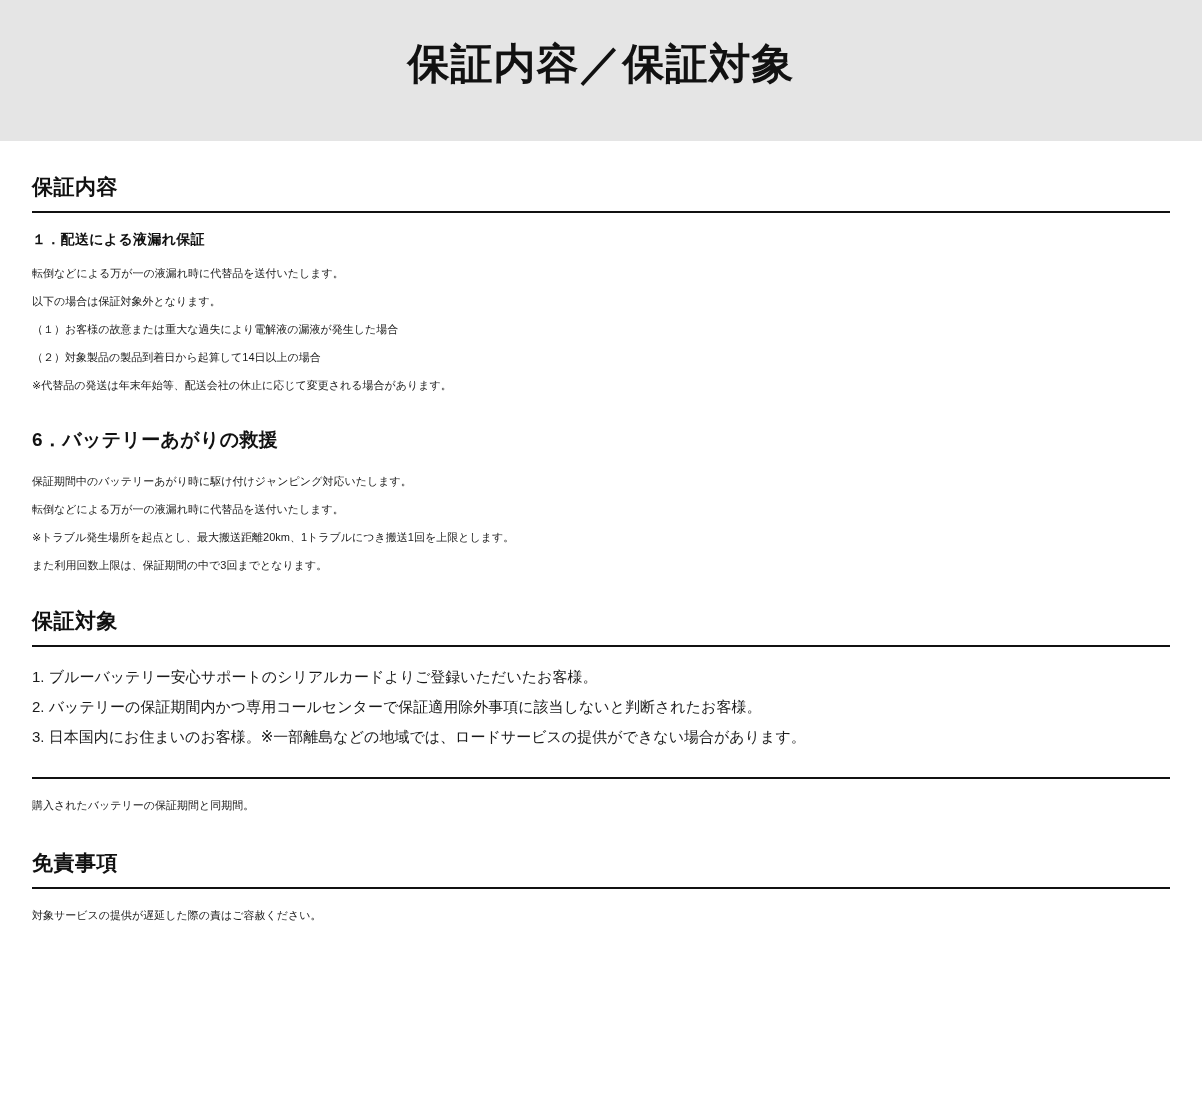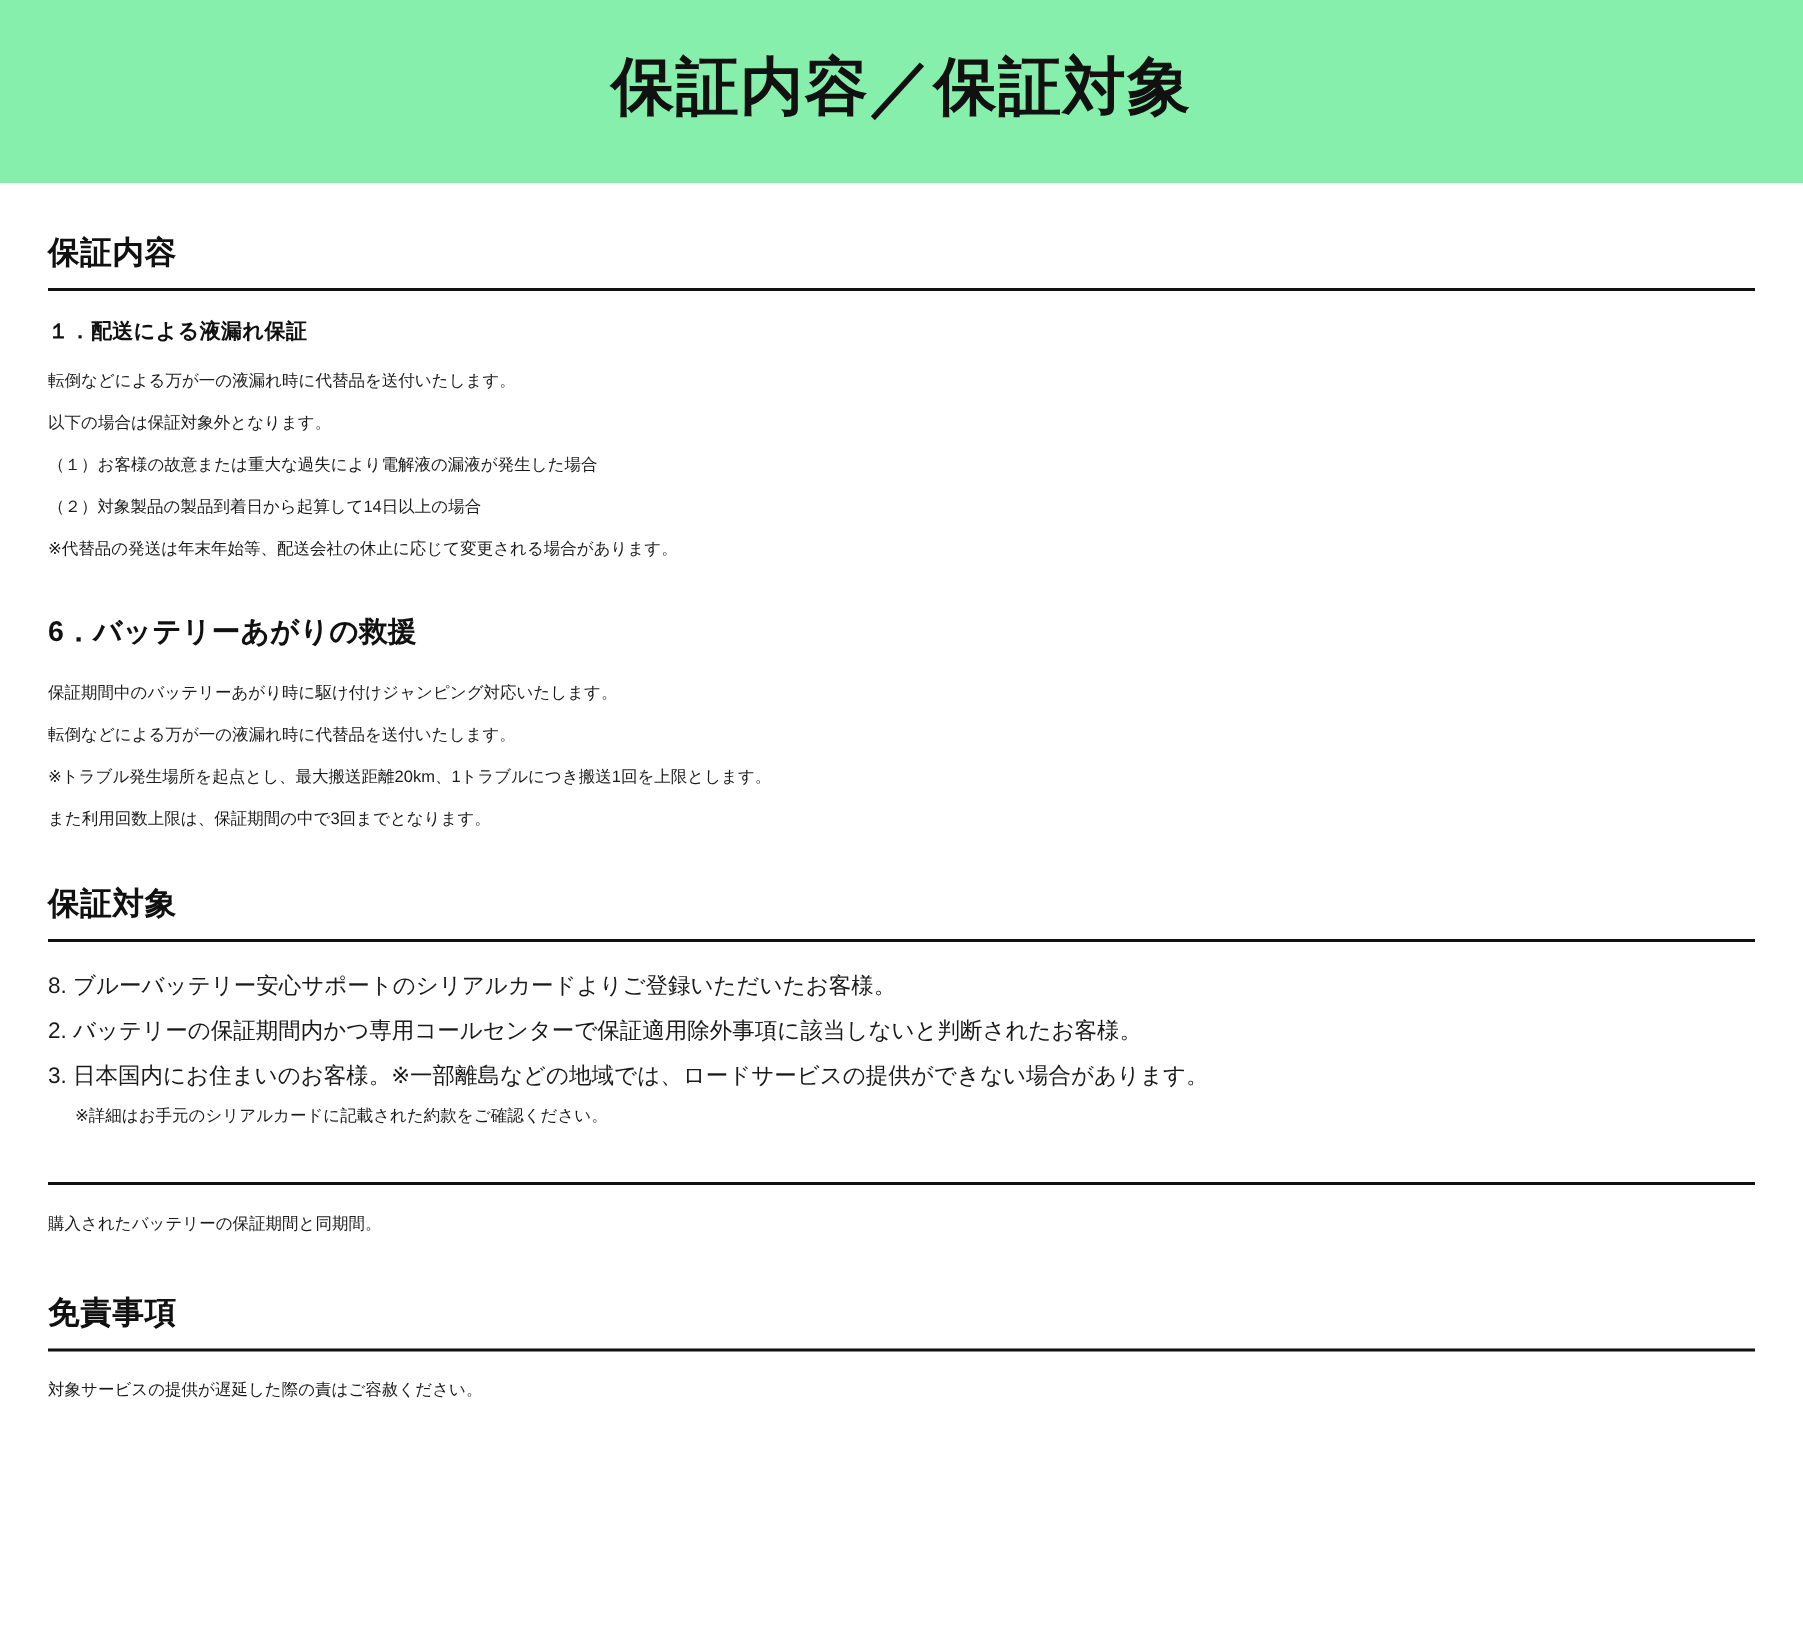--- a/index.html
+++ b/index.html
@@ -15,26 +15,27 @@
     -webkit-font-smoothing: antialiased;
   }
   .page {
     width: 1202px;
     position: relative;
     background: #ffffff;
   }
 
   
   .hero {
-    background: #86efac;
-    height: 122px;
+    background: #e5e5e5;
+    height: 141px;
     display: flex;
     align-items: center;
     justify-content: center;
     box-sizing: border-box;
+    font-family: Liberation Mono, monospace;
   }
   .hero-title {
     font-size: 42px;
     font-weight: 700;
     letter-spacing: 1px;
     color: #111111;
     margin: 0;
     line-height: 1.1;
     padding-bottom: 6px;
   }
@@ -139,25 +140,24 @@
       <p class="para tight">また利用回数上限は、保証期間の中で3回までとなります。</p>
     </section>
 
     <div class="spacer-md"></div>
 
     <section class="section">
       <h2 class="section-heading">保証対象</h2>
       <hr class="rule">
 
       <ol class="list">
-        <li>8. ブルーバッテリー安心サポートのシリアルカードよりご登録いただいたお客様。</li>
+        <li>1. ブルーバッテリー安心サポートのシリアルカードよりご登録いただいたお客様。</li>
         <li>2. バッテリーの保証期間内かつ専用コールセンターで保証適用除外事項に該当しないと判断されたお客様。</li>
         <li>3. 日本国内にお住まいのお客様。※一部離島などの地域では、ロードサービスの提供ができない場合があります。</li>
       </ol>
-      <p class="para indent">※詳細はお手元のシリアルカードに記載された約款をご確認ください。</p>
     </section>
 
     <div class="spacer-md"></div>
 
     <section class="section">
       <hr class="rule">
       <p class="para">購入されたバッテリーの保証期間と同期間。</p>
     </section>
 
     <div class="spacer-md"></div>

